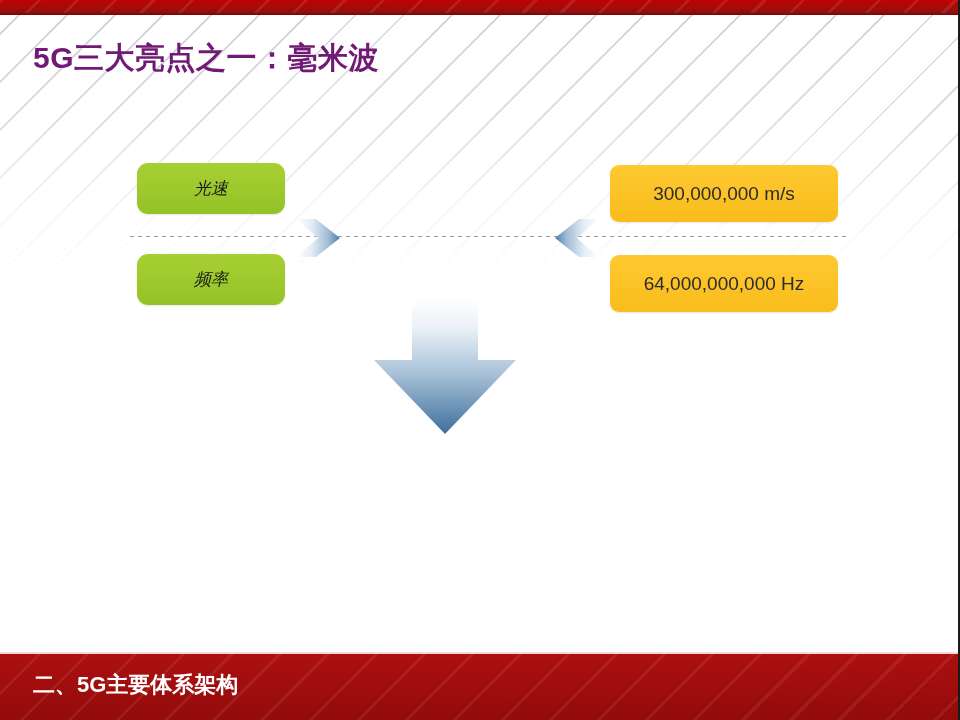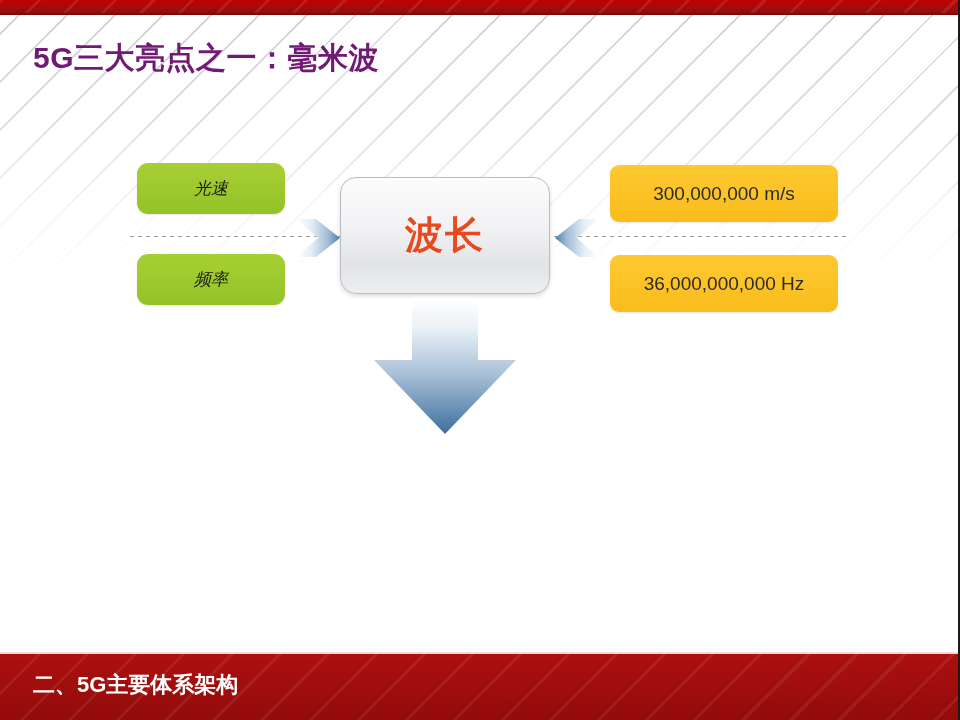--- a/index.html
+++ b/index.html
@@ -213,43 +213,40 @@
           <stop offset="0%" stop-color="#ffffff"></stop>
           <stop offset="35%" stop-color="#e4edf5"></stop>
           <stop offset="75%" stop-color="#9cb9d4"></stop>
           <stop offset="100%" stop-color="#4e7da8"></stop>
         </linearGradient>
       </defs>
       <path d="M0 10 L20 10 L44 29 L20 48 L0 48 L22 29 Z" fill="url(#gchevL)"></path>
     </svg>
   </div>
 
-  <div class="center-box">
-    <span class="center-box-label">波长</span>
-  </div>
 
   <div id="chev-right" class="chev">
     <svg width="46" height="58" viewBox="0 0 46 58">
       <defs>
         <linearGradient id="gchevR" x1="1" y1="0" x2="0" y2="0">
           <stop offset="0%" stop-color="#ffffff"></stop>
           <stop offset="35%" stop-color="#e4edf5"></stop>
           <stop offset="75%" stop-color="#9cb9d4"></stop>
           <stop offset="100%" stop-color="#4e7da8"></stop>
         </linearGradient>
       </defs>
       <path d="M46 10 L26 10 L2 29 L26 48 L46 48 L24 29 Z" fill="url(#gchevR)"></path>
     </svg>
   </div>
 
   <div id="yellow-1" class="yellow-box">
     <span>300,000,000 m/s</span>
   </div>
   <div id="yellow-2" class="yellow-box">
-    <span>36,000,000,000 Hz</span>
+    <span>64,000,000,000 Hz</span>
   </div>
 
   <div id="down-arrow">
     <svg width="146" height="140" viewBox="0 0 146 140">
       <defs>
         <linearGradient id="gdown" x1="0" y1="0" x2="0" y2="1">
           <stop offset="0%" stop-color="#ffffff"></stop>
           <stop offset="22%" stop-color="#eaf1f7"></stop>
           <stop offset="55%" stop-color="#a9c2d8"></stop>
           <stop offset="100%" stop-color="#3f6f9b"></stop>

